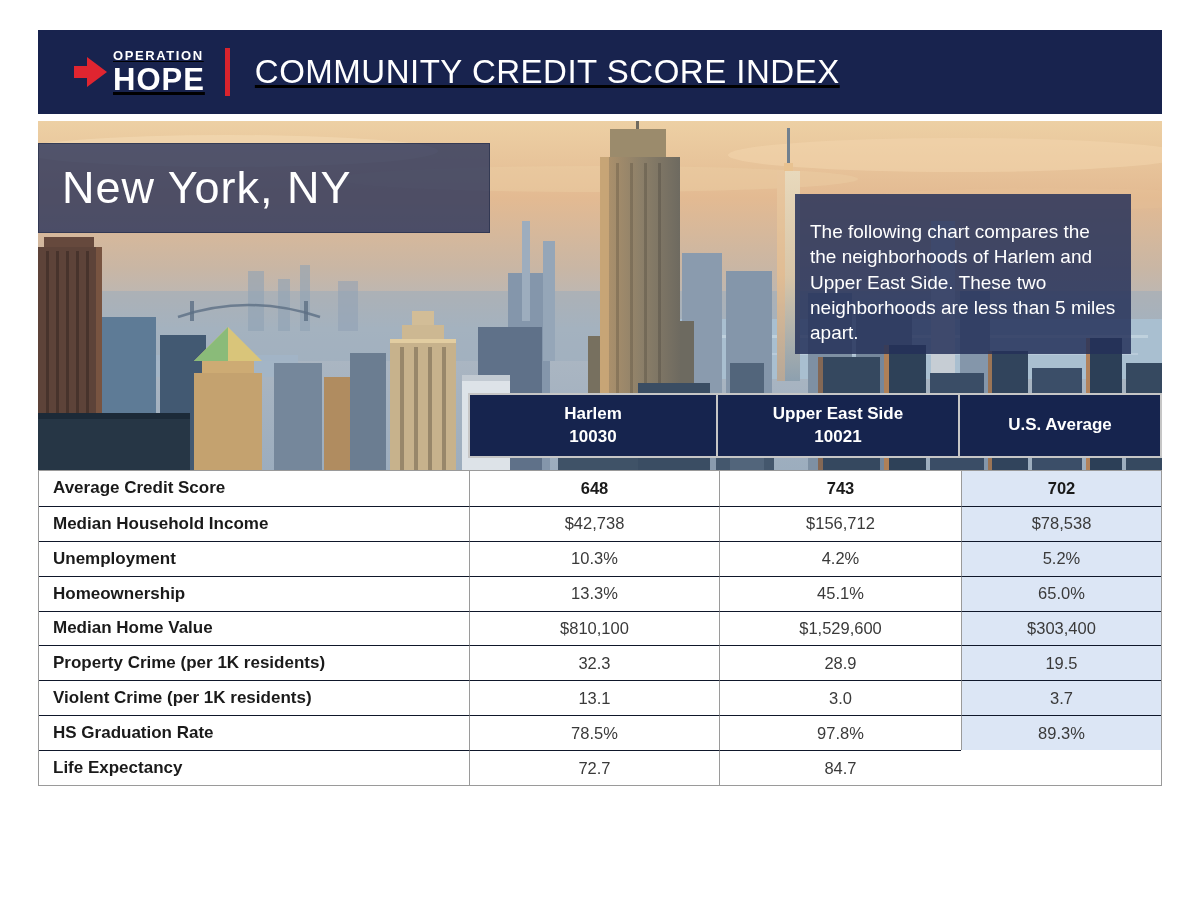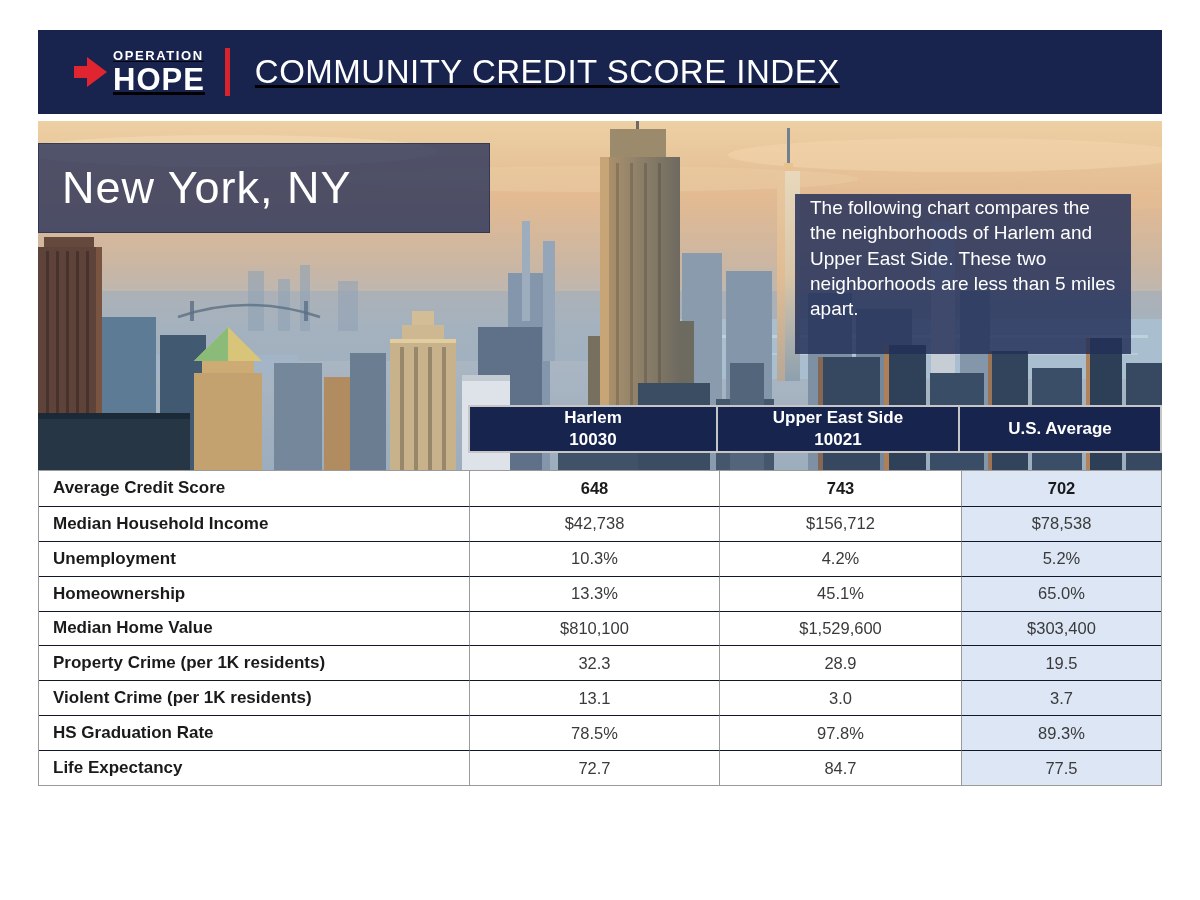--- a/index.html
+++ b/index.html
@@ -29,26 +29,26 @@
 
   .city-box{
     position:absolute;left:0;top:22px;width:452px;height:90px;
     background:rgba(36,48,88,0.78);border:1px solid rgba(20,30,60,0.45);
     display:flex;align-items:center;box-sizing:border-box;padding-left:23px;
   }
   .city-box span{color:#ffffff;font-size:45px;font-weight:500;letter-spacing:1px;}
 
   .desc-box{
     position:absolute;left:757px;top:73px;width:336px;height:160px;
-    background:rgba(36,48,88,0.84);box-sizing:border-box;padding:1px 15px;
+    background:rgba(36,48,88,0.84);box-sizing:border-box;padding:25px 15px;
   }
   .desc-box p{margin:0;color:#ffffff;font-size:19px;line-height:1.33;font-weight:400;}
 
   
-  .cols{position:absolute;left:430px;top:284px;width:694px;height:48px;display:flex;justify-content:center;}
+  .cols{position:absolute;left:430px;top:272px;width:694px;height:65px;display:flex;justify-content:center;}
   .colcell{
     box-sizing:border-box;background:#16244e;border:2px solid #c6c6c6;
     display:flex;flex-direction:column;align-items:center;justify-content:center;
     color:#ffffff;font-weight:700;font-size:17px;line-height:1.32;text-align:center;
   }
   .colcell.w1{width:250px;}
   .colcell.w2{width:242px;border-left:none;}
   .colcell.w3{width:202px;border-left:none;}
   .col-sub:empty{display:none;}
 
@@ -276,16 +276,15 @@
     <div class="cell val us">3.7</div>
 
     <div class="cell">HS Graduation Rate</div>
     <div class="cell val">78.5%</div>
     <div class="cell val">97.8%</div>
     <div class="cell val us">89.3%</div>
 
     <div class="cell">Life Expectancy</div>
     <div class="cell val">72.7</div>
     <div class="cell val">84.7</div>
-    <div class="cell val us">77.5</div>
   </div>
 
 </div>
 
 </body></html>

